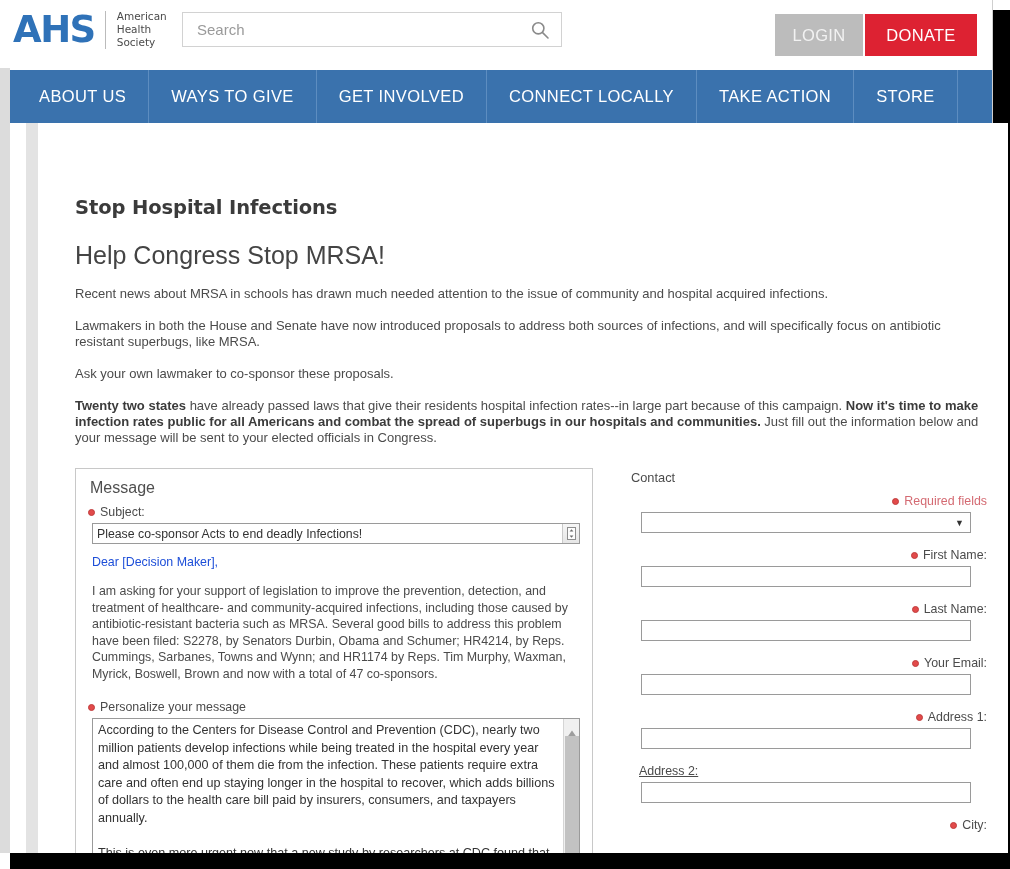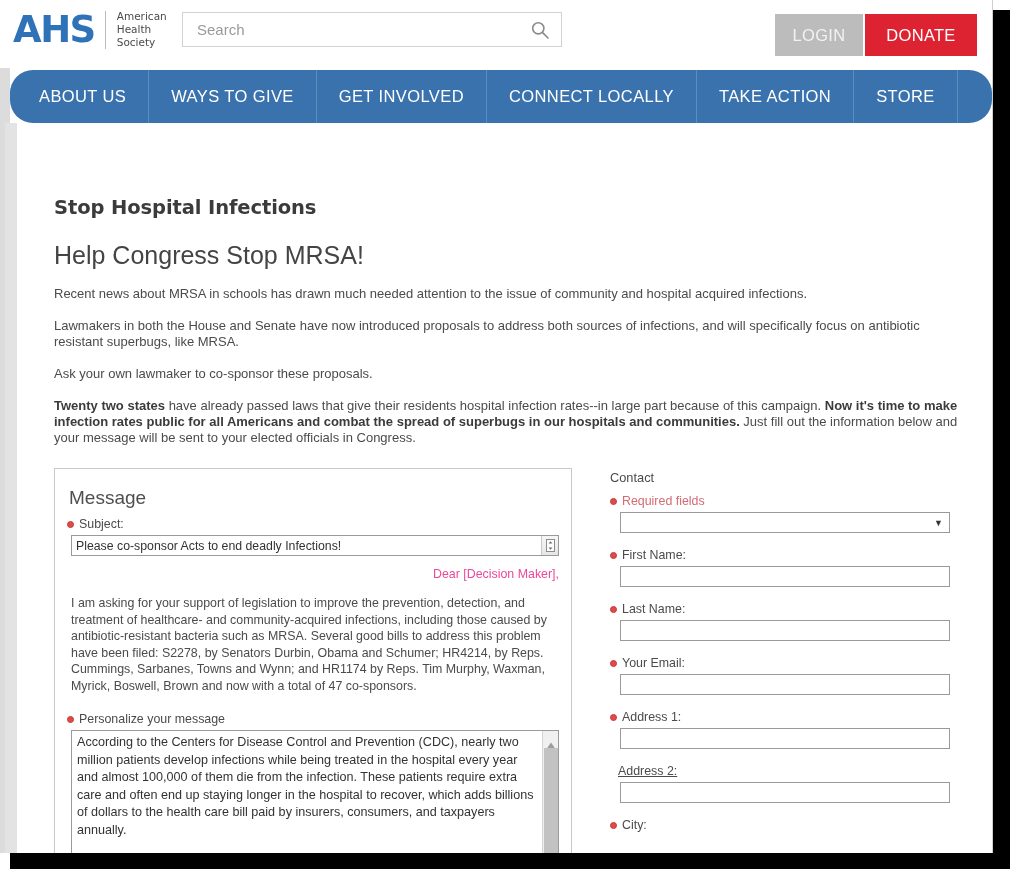--- a/index.html
+++ b/index.html
@@ -78,38 +78,38 @@
     color: #ffffff; cursor: pointer; border: 0;
     font-family: "Liberation Sans", sans-serif;
   }
   #login-btn  { left: 765px; width: 88px; background: #bcbcbc; color:#f2f2f2;text-align:right; }
   #donate-btn { left: 855px; width: 112px; background: #dd2232; }
 
   
   #nav {
     position: absolute; left: 10px; top: 70px; width: 982px; height: 53px;
     background: #3a72ad;
-    display: flex; align-items: stretch; border-radius: 23px;
+    display: flex; align-items: stretch;
   }
   .nav-item {
     display: flex; align-items: center;
     padding: 0 22px;
     color: #ffffff;
     font-size: 16.5px;
     letter-spacing: .4px;
     border-right: 1px solid #5d8dc0;
     cursor: pointer;
     white-space: nowrap;
   }
   .nav-item:first-child { padding-left: 29px; }
   .nav-filler { flex: 1; }
 
   
   #content {
-    position: absolute; left: 5px; top: 123px;
+    position: absolute; left: 26px; top: 123px;
     width: 982px; height: 730px;
     background: #ffffff;
     border-left: 12px solid #e3e3e3;
     padding: 0;
     overflow: hidden;
   }
   #content-inner { padding: 0 22px 0 37px; }
 
   h1.page-title {
     font-family: "DejaVu Sans", sans-serif;
@@ -135,21 +135,21 @@
   #col-left  { width: 518px; flex: none; }
   #col-right { width: 360px; flex: none; margin-left: 34px; }
 
   fieldset.msg {
     border: 1px solid #c8c8c8;
     margin: 0; padding: 10px 12px 12px 12px;
     height: 430px;
     overflow: hidden;
   }
   .legend-like {
-    font-size: 19px; color: #4f4f4f; margin: 8px 0 8px 2px;
+    font-size: 16px; color: #4f4f4f; margin: 0 0 8px 2px;
   }
   .req-label {
     font-size: 12.4px; color: #4b4b4b;
     display: flex; align-items: center; margin: 6px 0 4px 0;
   }
   .req-label.red { color: #d46a72; }
   .dot {
     width: 7px; height: 7px; border-radius: 50%;
     background: #e24a4a; border: 1px solid #c03c3c;
     margin-right: 5px; flex: none;
@@ -170,21 +170,21 @@
   }
   .spinner {
     width: 17px; border-left: 1px solid #c9c9c9;
     background: linear-gradient(#f6f6f6,#e6e6e6);
     display:flex; align-items:center; justify-content:center;
     cursor: pointer;
   }
   .spinner svg { display:block; }
 
   .letter-line {
-    font-size: 12.4px; color: #ec4899; margin: 11px 0 0 4px; text-align: right;
+    font-size: 12.4px; color: #1d4ed8; margin: 11px 0 0 4px;
   }
   .letter-body {
     font-size: 12.4px; line-height: 16.5px; color: #4b4b4b;
     margin: 14px 0 0 4px; width: 478px;
   }
 
   .ta-wrap {
     position: relative; margin-left: 4px; margin-top: 4px;
     width: 488px; height: 176px;
     border: 1px solid #9a9a9a; background: #fff;
@@ -208,21 +208,21 @@
   .ta-scroll .arrow-up {
     position:absolute; top:4px; left:50%; transform:translateX(-50%);
   }
   .ta-scroll .thumb {
     position: absolute; top: 17px; left: 1px;
     width: 14px; height: 155px; background: #c2c2c2;
   }
 
   
   .contact-title { font-size: 12.8px; color: #4b4b4b; margin: 2px 0 9px 4px; }
-  .f-label { margin-left: 4px; }
+  .f-label { margin-left: 4px; justify-content: flex-end; }
   .f-input {
     display: block; width: 330px; height: 21px;
     border: 1px solid #9a9a9a; background: #fff;
     margin: 0 0 0 14px;
     font-family: "Liberation Sans", sans-serif;
     font-size: 12.3px; color: #333; padding: 0 4px; outline: 0;
   }
   .f-select {
     position: relative; width: 330px; height: 21px;
     border: 1px solid #9a9a9a; background: #fff;

